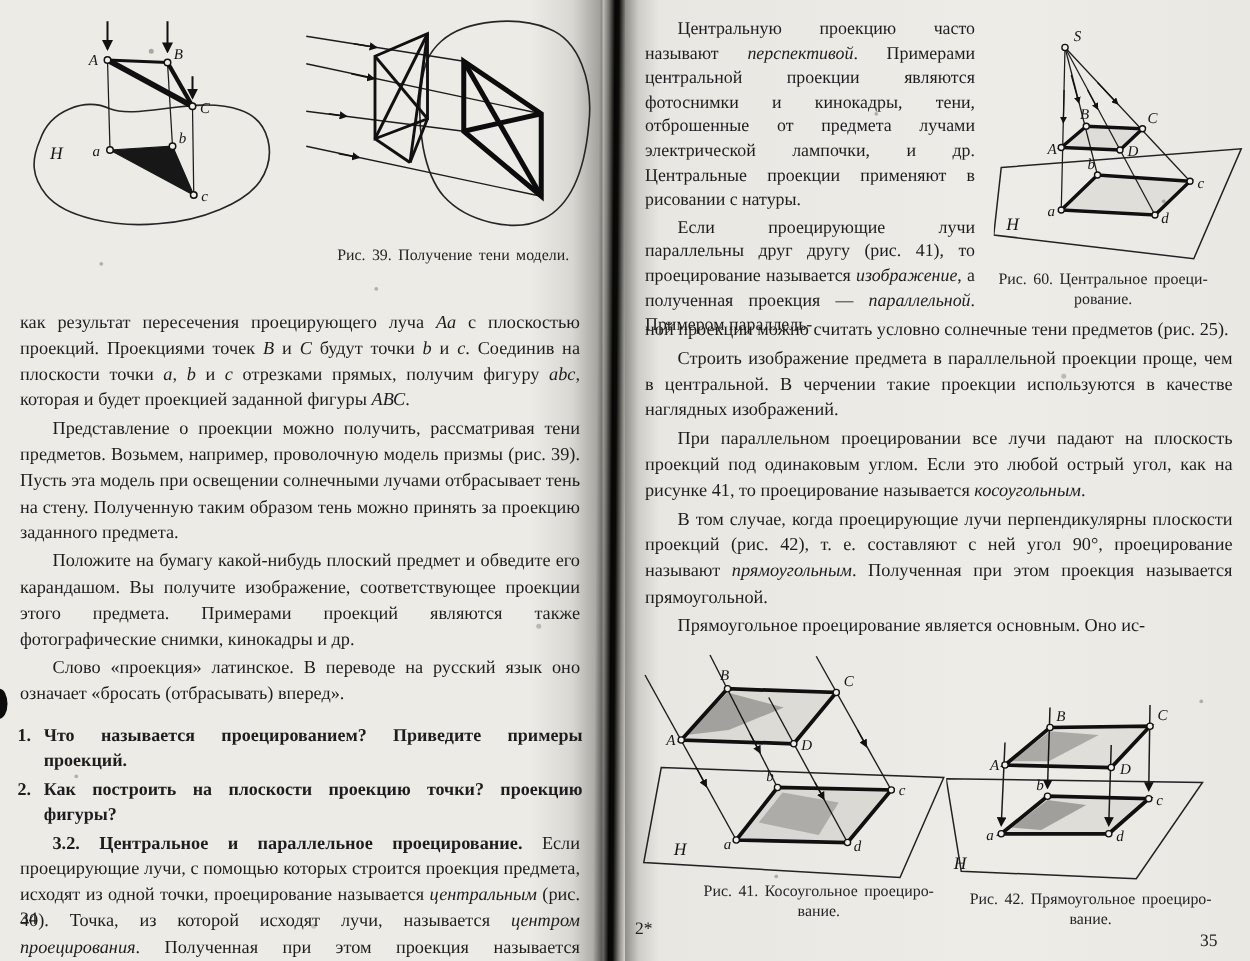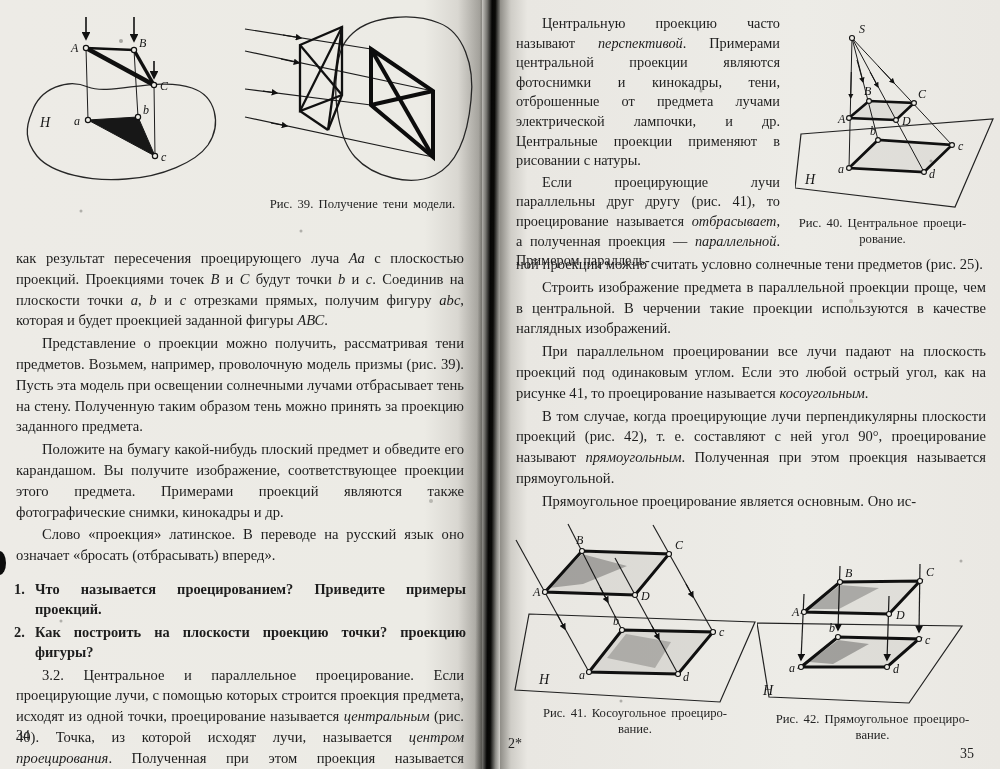--- a/index.html
+++ b/index.html
@@ -14,21 +14,21 @@
     transform:skewX(-.4deg);}
   .btxt{position:absolute;text-align:justify;}
   .btxt p{margin:2px;font-size:14.6px;line-height:20.8px;text-indent:26px;}
   .btxt p.cont{text-indent:0;}
   .coltxt p{font-size:14.3px;line-height:19.6px;}
   .qs{margin-top:13px;font-weight:700;}
   .q{display:flex;gap:7px;font-size:14.4px;line-height:20.4px;text-align:justify;margin:2px 0;}
   .q .qn{flex:0 0 14px;text-indent:0;}
   .q .qt{text-indent:0;}
   .sect{margin-top:15px;}
-  .sect b{font-weight:400;}
+  .sect b{font-weight:700;}
   .cap{position:absolute;font-size:12.7px;line-height:15.6px;text-align:center;color:#242424;word-spacing:2px;}
   .pnum{position:absolute;font-size:14px;color:#222;}
   .figsvg{position:absolute;}
   .lblf{font-family:"Liberation Serif",serif;font-style:italic;font-size:12px;fill:#151515;}
   .lblH{font-family:"Liberation Serif",serif;font-style:italic;font-size:14px;fill:#151515;}
   .margin-mark{position:absolute;left:-7px;top:551px;width:13px;height:24px;border-radius:50%;background:#0c0c0c;}
   .noise{position:absolute;left:0;top:0;width:2px;height:2px;background:transparent;border-radius:50%;
     box-shadow:120px 40px 0 1px rgba(40,40,35,.35), 300px 230px 0 .5px rgba(40,40,35,.3),
       60px 620px 0 .5px rgba(40,40,35,.3), 430px 500px 0 1px rgba(40,40,35,.25),
       700px 90px 0 .5px rgba(40,40,35,.3), 850px 300px 0 1px rgba(40,40,35,.25),
@@ -140,21 +140,21 @@
     <p class="sect"><b>3.2. Центральное и параллельное проецирование.</b><span> Если проецирующие лучи, с помощью которых строится проекция предмета, исходят из одной точки, проецирование называется <i>центральным</i> (рис. 40). Точка, из которой исходят лучи, называется <i>центром проецирования</i>. Полученная при этом проекция называется <i>центральной</i>.</span></p>
   </div>
   <div class="pnum" style="left:16px;top:728px">34</div>
 
   <div class="spine"></div>
 
   <div class="page-right"></div>
 
   <div class="btxt coltxt" style="left:514px;top:12px;width:268px">
     <p>Центральную проекцию часто называют <i>перспективой</i>. Примерами центральной проекции являются фотоснимки и кинокадры, тени, отброшенные от предмета лучами электрической лампочки, и др. Центральные проекции применяют в рисовании с натуры.</p>
-    <p>Если проецирующие лучи параллельны друг другу (рис. 41), то проецирование называется <i>отбрасывает</i>, а полученная проекция — <i>параллельной</i>. Примером параллель-</p>
+    <p>Если проецирующие лучи параллельны друг другу (рис. 41), то проецирование называется <i>изображение</i>, а полученная проекция — <i>параллельной</i>. Примером параллель-</p>
   </div>
 
   <svg class="figsvg" style="left:795px;top:2px" width="200" height="212" viewBox="0 0 200 212">
     <defs>
         <marker id="m40" viewBox="0 0 10 10" refX="8" refY="5" markerWidth="5.5" markerHeight="5.5" orient="auto">
           <path d="M0,0 L10,5 L0,10 Z" fill="#111"></path>
         </marker>
       </defs>
     <polygon points="6,132 198,117 160,205 0,186" fill="none" stroke="#222" stroke-width="1.2"></polygon>
     <g stroke="#1c1c1c" stroke-width="1">
@@ -191,21 +191,21 @@
     <text class="lblf" x="123" y="96">C</text>
     <text class="lblf" x="43" y="121">A</text>
     <text class="lblf" x="107" y="123">D</text>
     <text class="lblf" x="75" y="133">b</text>
     <text class="lblf" x="163" y="148">c</text>
     <text class="lblf" x="43" y="171">a</text>
     <text class="lblf" x="134" y="176">d</text>
     <text class="lblH" x="10" y="182">H</text>
   </svg>
   <div class="cap" style="left:770px;top:216px;width:225px">
-    <span>Рис.  40.  Центральное  проеци-</span><br><span>рование.</span>
+    <span>Рис.  60.  Центральное  проеци-</span><br><span>рование.</span>
   </div>
 
   <div class="btxt" style="left:514px;top:252px;width:474px">
     <p class="cont">ной проекции можно считать условно солнечные тени предметов (рис. 25).</p>
     <p>Строить изображение предмета в параллельной проекции проще, чем в центральной. В черчении такие проекции используются в качестве наглядных изображений.</p>
     <p>При параллельном проецировании все лучи падают на плоскость проекций под одинаковым углом. Если это любой острый угол, как на рисунке 41, то проецирование называется <i>косоугольным</i>.</p>
     <p>В том случае, когда проецирующие лучи перпендикулярны плоскости проекций (рис. 42), т. е. составляют с ней угол 90°, проецирование называют <i>прямоугольным</i>. Полученная при этом проекция называется прямоугольной.</p>
     <p>Прямоугольное проецирование является основным. Оно ис-</p>
   </div>
 
@@ -245,21 +245,21 @@
     <text class="lblf" x="71" y="22">B</text>
     <text class="lblf" x="170" y="27">C</text>
     <text class="lblf" x="28" y="74">A</text>
     <text class="lblf" x="136" y="78">D</text>
     <text class="lblf" x="108" y="103">b</text>
     <text class="lblf" x="214" y="114">c</text>
     <text class="lblf" x="74" y="157">a</text>
     <text class="lblf" x="178" y="159">d</text>
     <text class="lblH" x="34" y="162">H</text>
   </svg>
-  <div class="cap" style="left:520px;top:706px;width:230px">
+  <div class="cap" style="left:540px;top:706px;width:230px">
     <span>Рис.  41.  Косоугольное  проециро-</span><br><span>вание.</span>
   </div>
   <div class="pnum" style="left:508px;top:736px">2*</div>
 
   <svg class="figsvg" style="left:757px;top:524px" width="243" height="185" viewBox="0 0 243 185">
     <defs>
         <marker id="m42" viewBox="0 0 10 10" refX="8" refY="5" markerWidth="6.5" markerHeight="6.5" orient="auto">
           <path d="M0,0 L10,5 L0,10 Z" fill="#111"></path>
         </marker>
       </defs>

